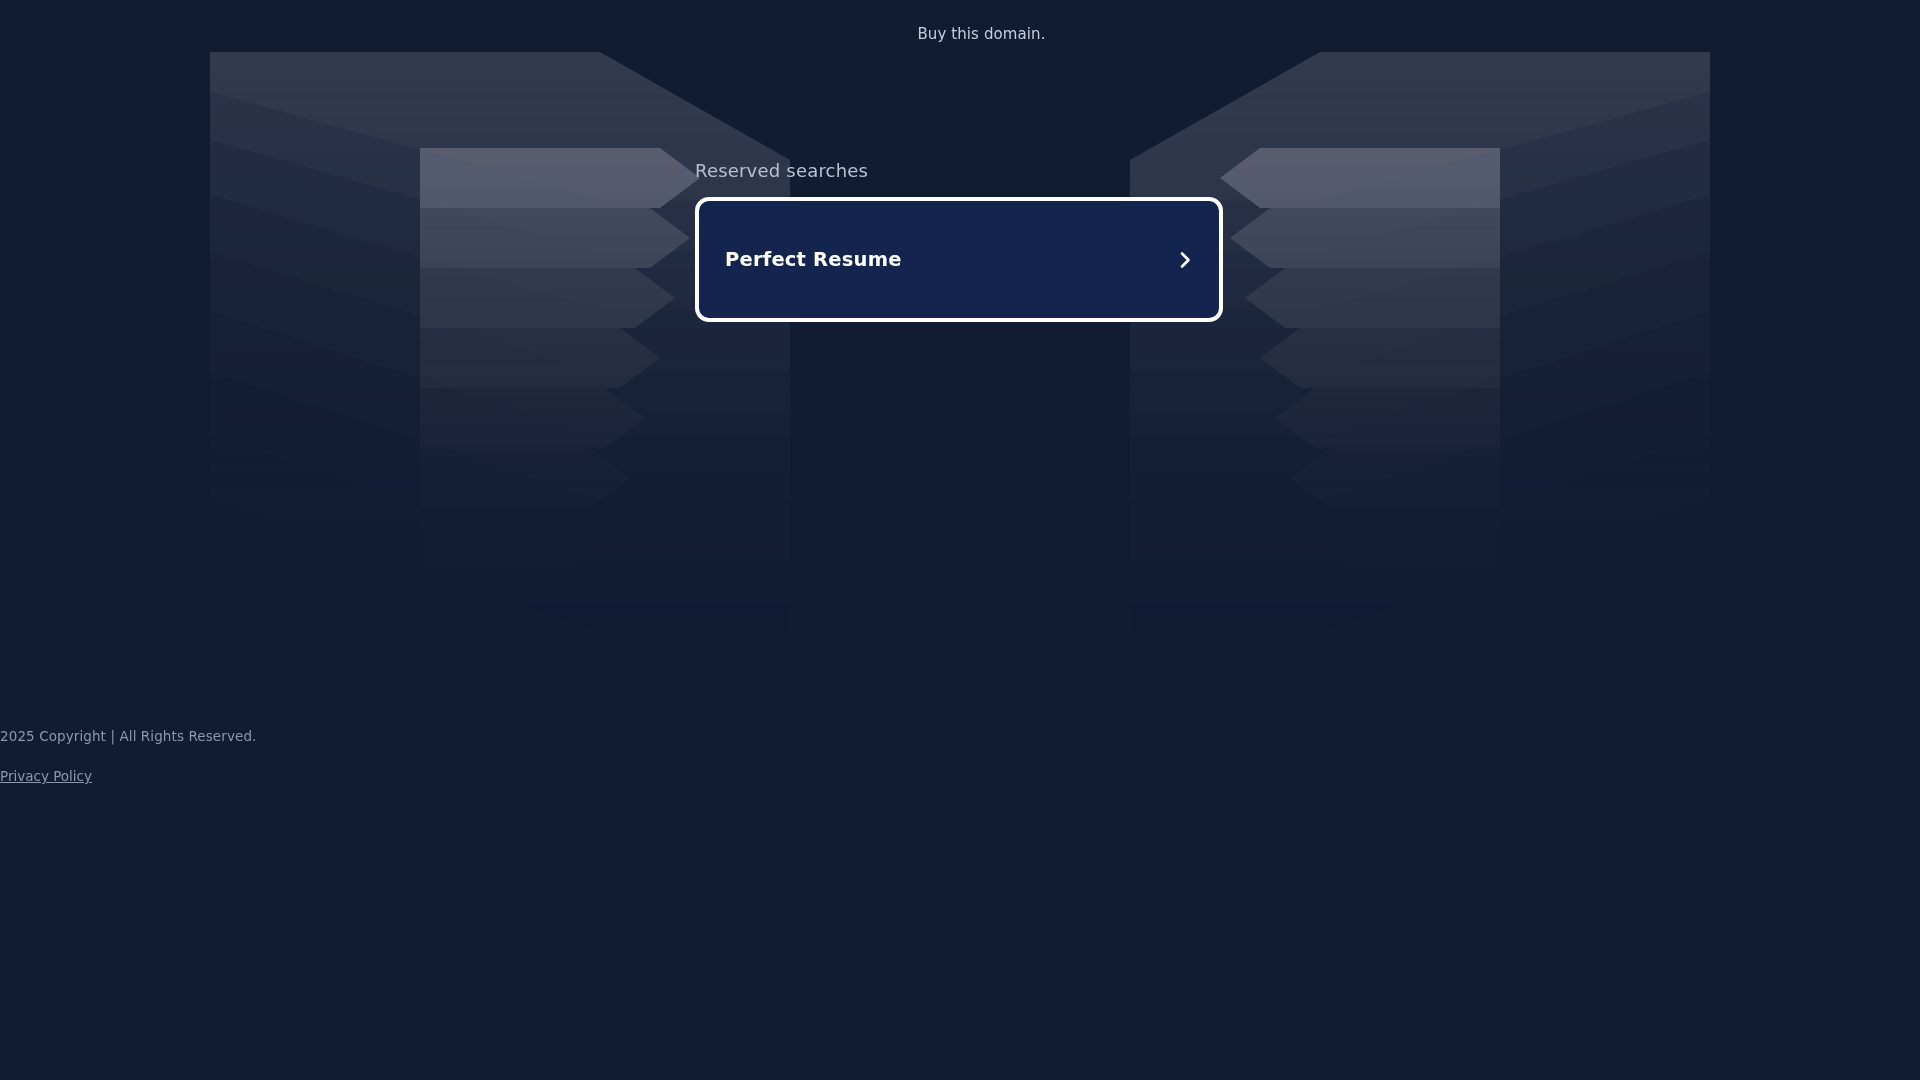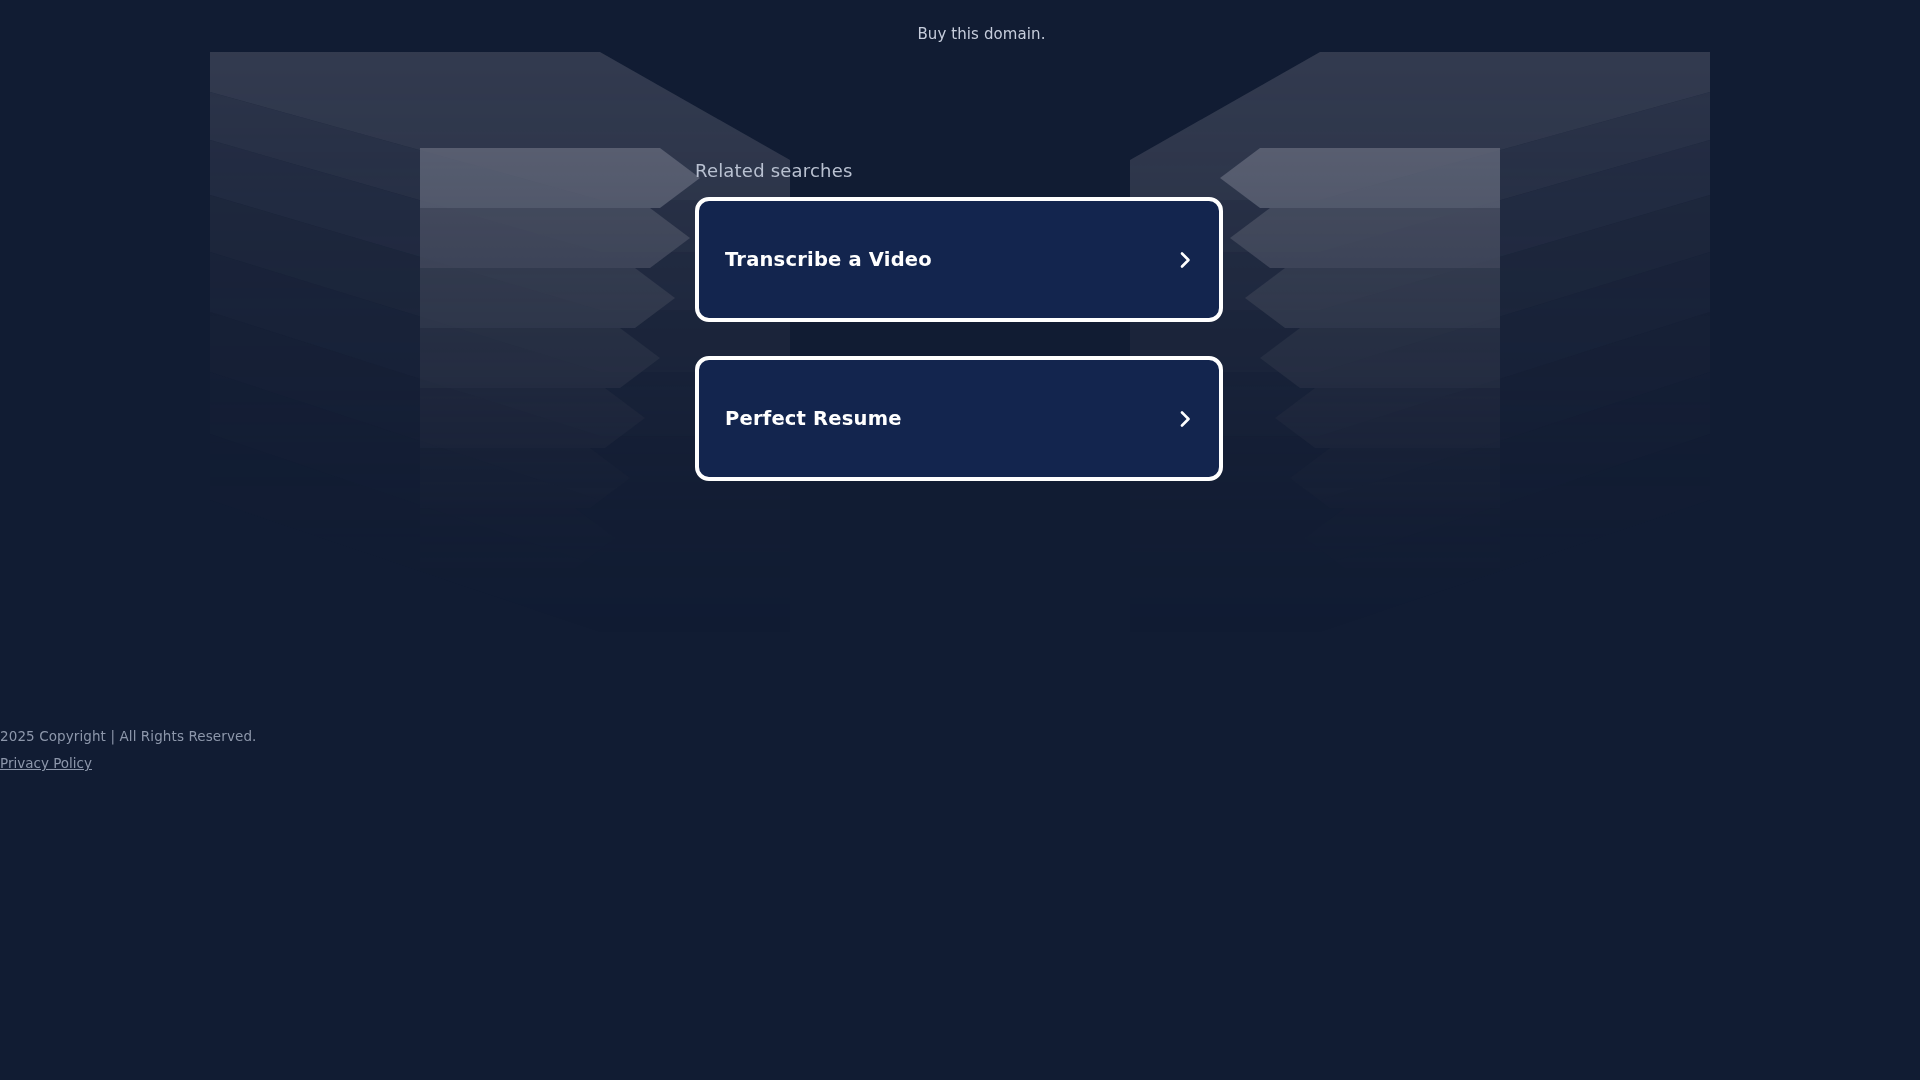--- a/index.html
+++ b/index.html
@@ -108,21 +108,21 @@
     text-align: left;
     z-index: 5;
   }
   .footer-copy {
     font-size: 13.5px;
     color: #8d97ab;
     letter-spacing: .1px;
   }
   .footer-link {
     display: inline-block;
-    margin-top: 11px;
+    margin-top: 24px;
     font-size: 13.5px;
     color: #8d97ab;
     text-decoration: underline;
     cursor: pointer;
   }
 </style>
 </head>
 <body>
 
 <svg id="bg-pattern" viewBox="0 0 1920 1080" preserveAspectRatio="none" xmlns="http://www.w3.org/2000/svg">
@@ -167,30 +167,24 @@
     </g>
   </g>
 </svg>
 
 <div class="top-bar">
   <div class="top-bar-text">Buy this domain.</div>
 </div>
 
 <div class="content">
 
-  <div class="section-label">Related searches</div>
+  <div class="section-label">Reserved searches</div>
 
   <div class="card-list">
 
-    <div class="card">
-      <span class="card-label">Transcribe a Video</span>
-      <svg class="chevron-icon" viewBox="0 0 24 24" fill="none" xmlns="http://www.w3.org/2000/svg">
-        <path d="M9 5.5 L15.5 12 L9 18.5" stroke="#ffffff" stroke-width="2.6" stroke-linecap="round" stroke-linejoin="round"></path>
-      </svg>
-    </div>
 
     <div class="card">
       <span class="card-label">Perfect Resume</span>
       <svg class="chevron-icon" viewBox="0 0 24 24" fill="none" xmlns="http://www.w3.org/2000/svg">
         <path d="M9 5.5 L15.5 12 L9 18.5" stroke="#ffffff" stroke-width="2.6" stroke-linecap="round" stroke-linejoin="round"></path>
       </svg>
     </div>
 
 
   </div>

